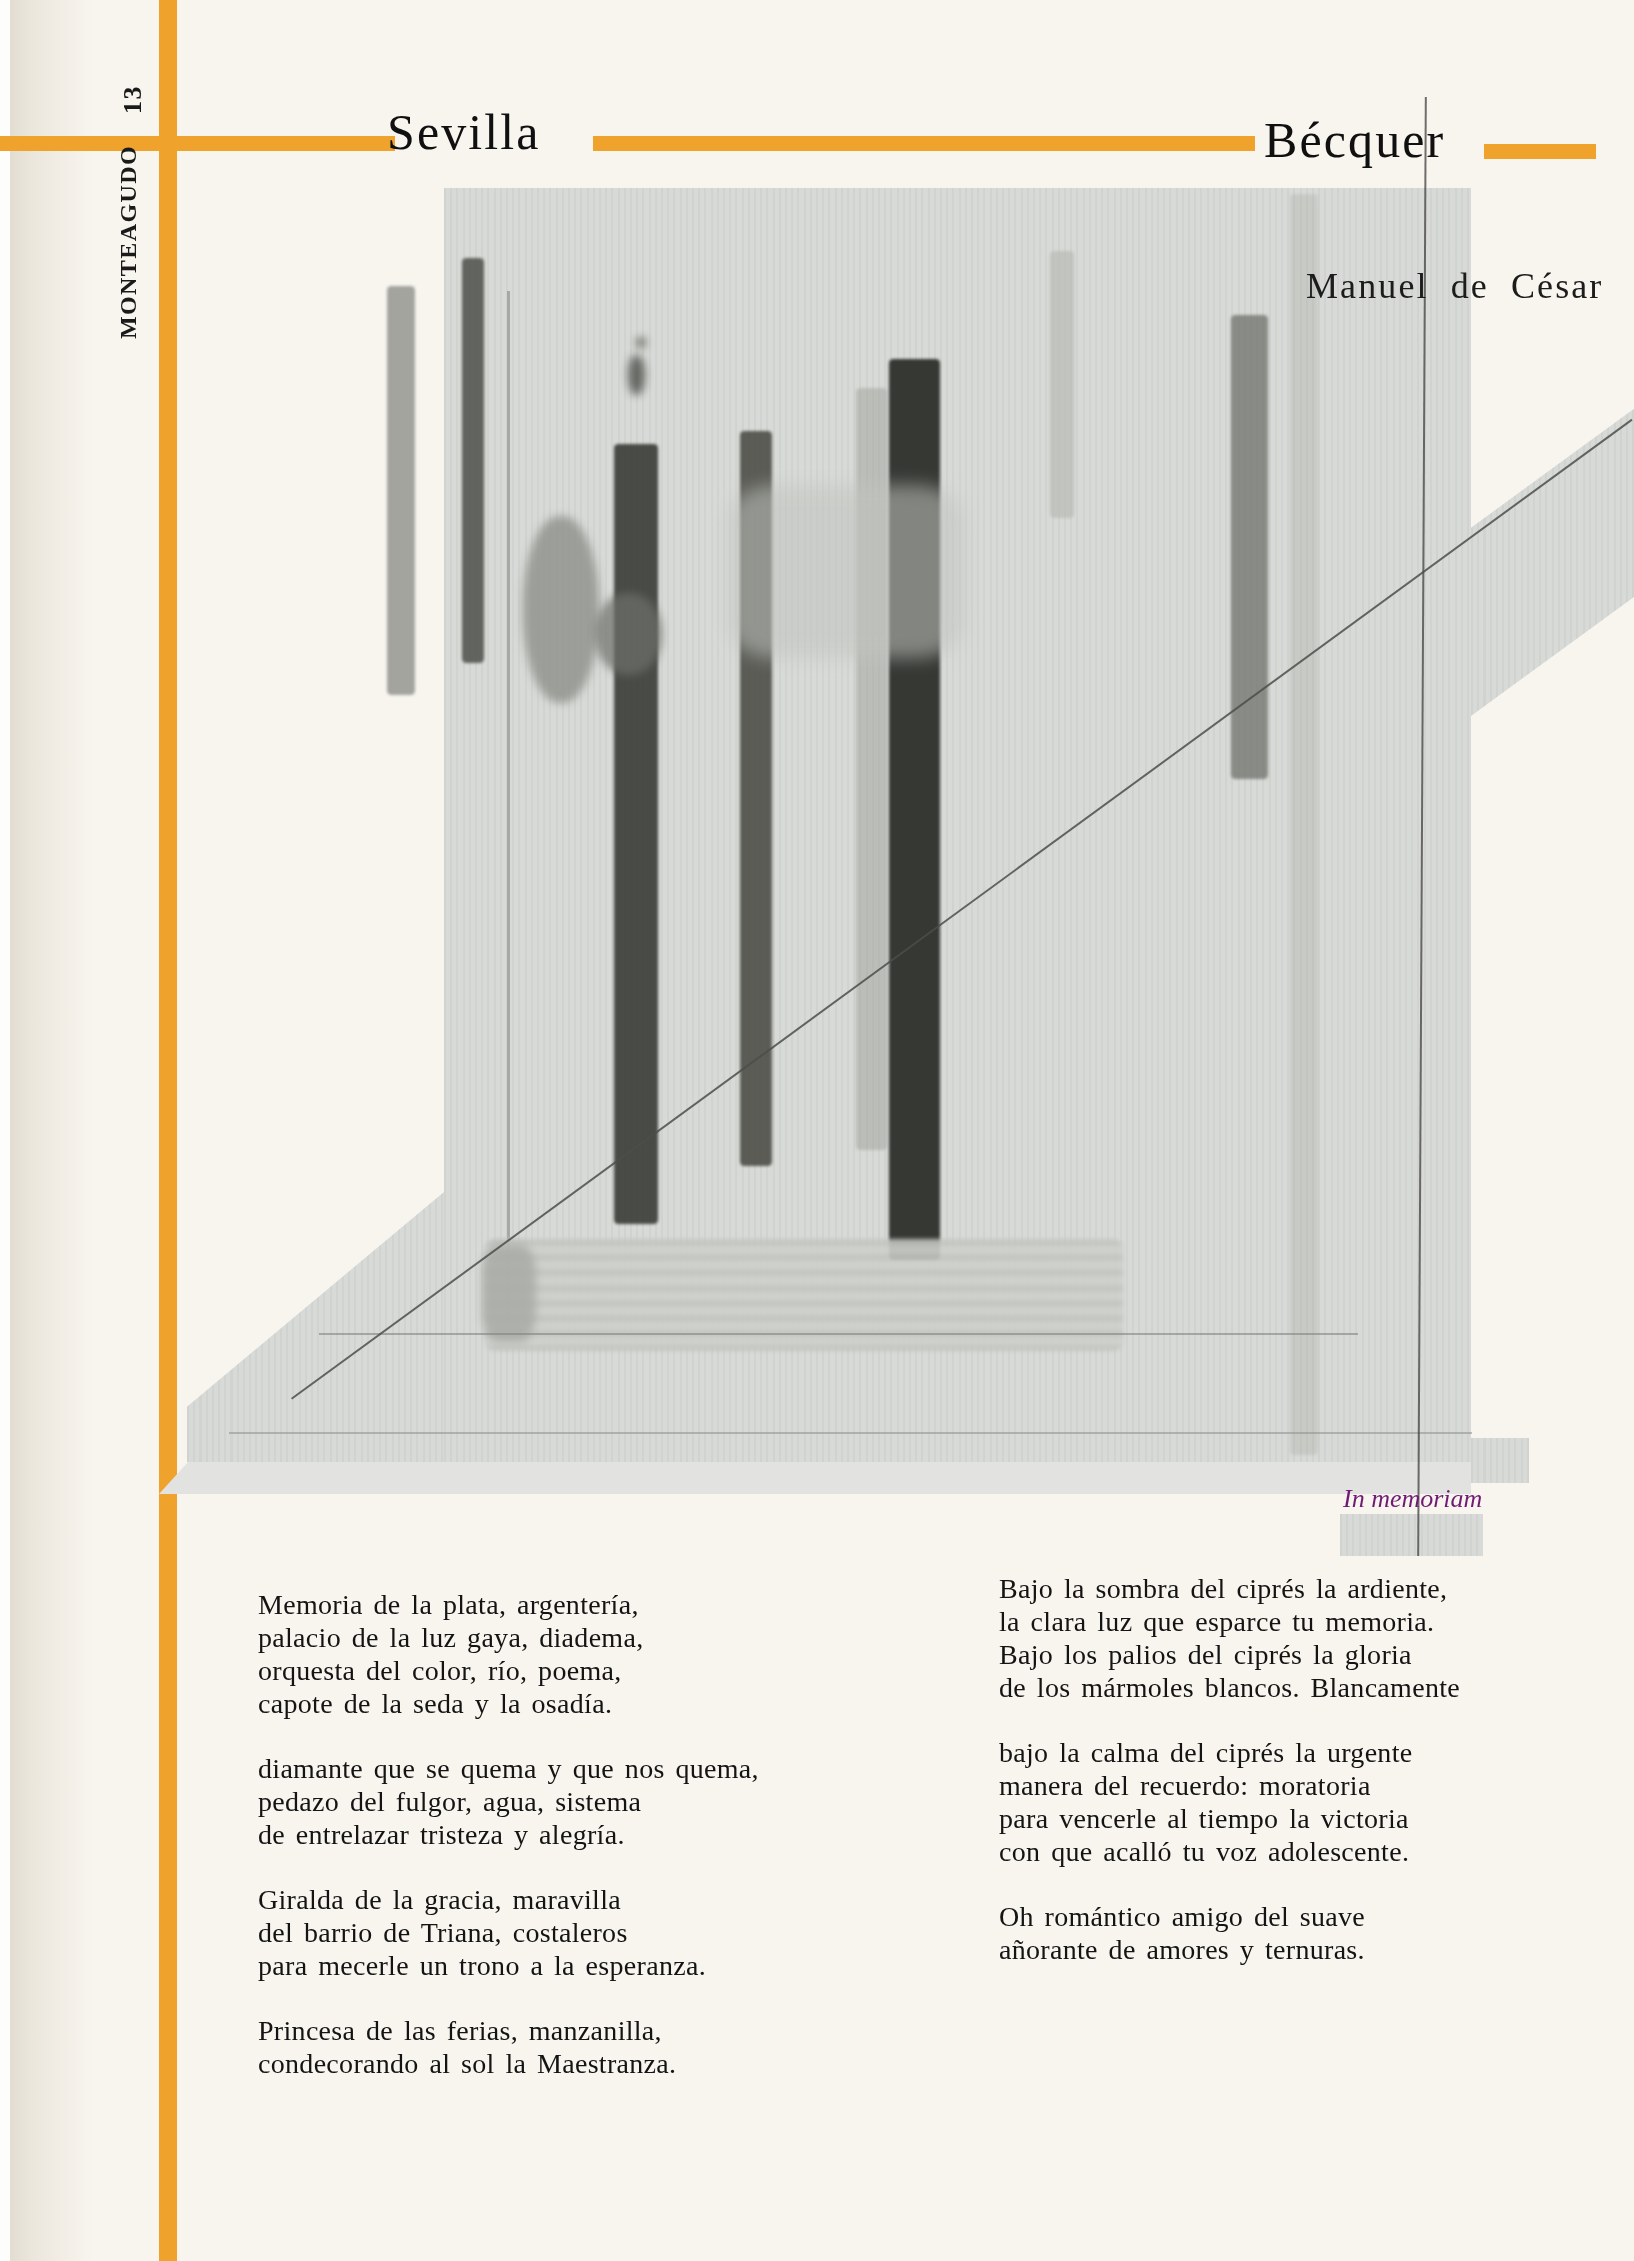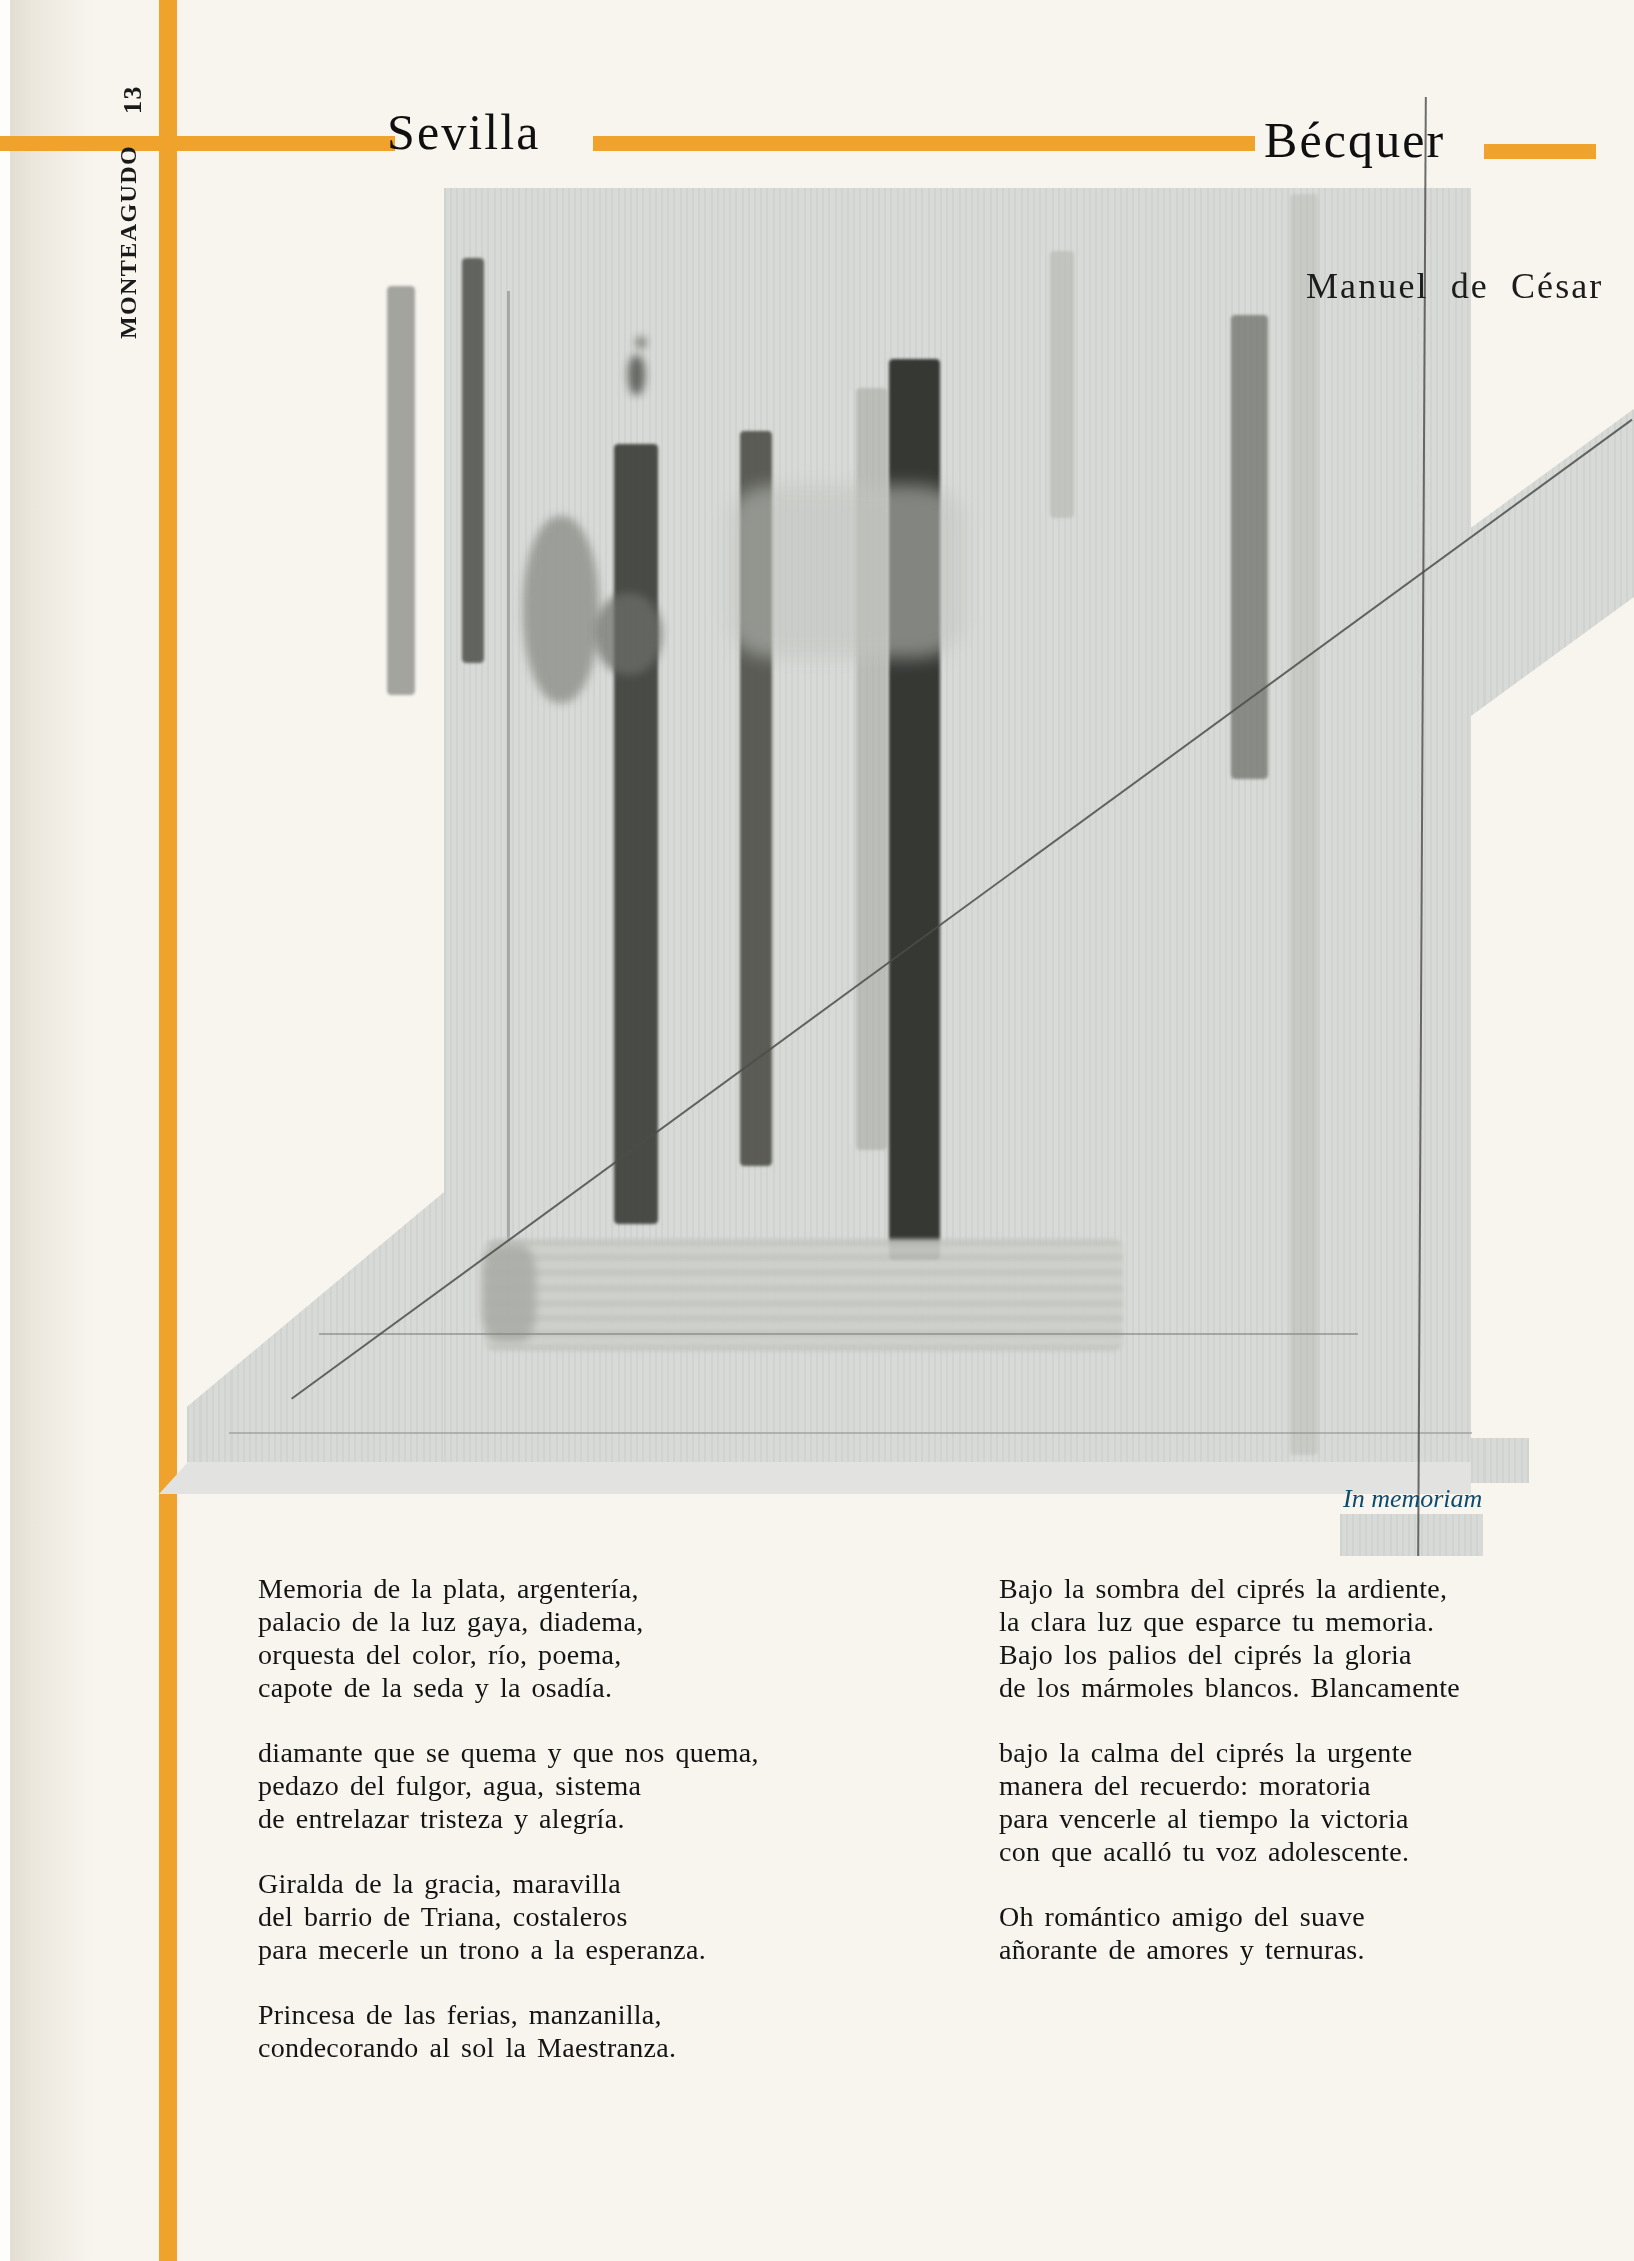--- a/index.html
+++ b/index.html
@@ -55,26 +55,26 @@
   .blob{position:absolute;border-radius:48%;filter:blur(4.2px);}
   .thinv{position:absolute;}
   .hline{position:absolute;height:2.1px;}
 
   #diag-line{position:absolute;left:291px;top:1398px;width:1660px;height:2.1px;
     background:#4c4e4a;opacity:.85;transform:rotate(-36.15deg);transform-origin:0 0;z-index:30;}
   #right-thin-line{left:1421px;top:97px;width:2.1px;height:1459px;background:#4b4b49;
     opacity:.8;transform:rotate(0.3deg);z-index:31;}
 
   #caption{position:absolute;left:1343px;top:1484px;font-size:26px;font-style:italic;
-    color:#0c4a6e;z-index:45;white-space:nowrap;}
+    color:#701a75;z-index:45;white-space:nowrap;}
 
   
   .poem-col{position:absolute;top:1572px;font-size:28px;line-height:33px;
     letter-spacing:0.3px;word-spacing:3.5px;color:#141414;}
-  #poem-left{left:258px;}
+  #poem-left{left:258px;margin-top:16px;}
   #poem-right{left:999px;}
   .stanza + .stanza{margin-top:32px;}
   .pline{white-space:nowrap;}
 </style>
 </head>
 <body>
 
 <div id="page" style="--accent: #efa32d; --page: #f8f5ef; --artgray: #d8dad7;">
 
   <div class="edge-shade"></div>

